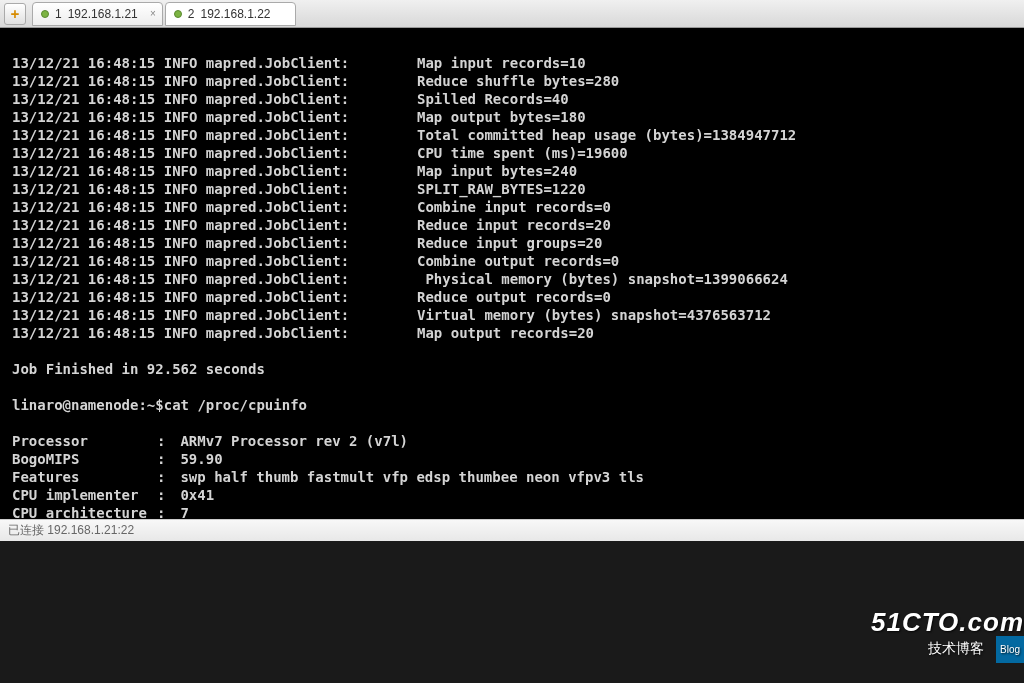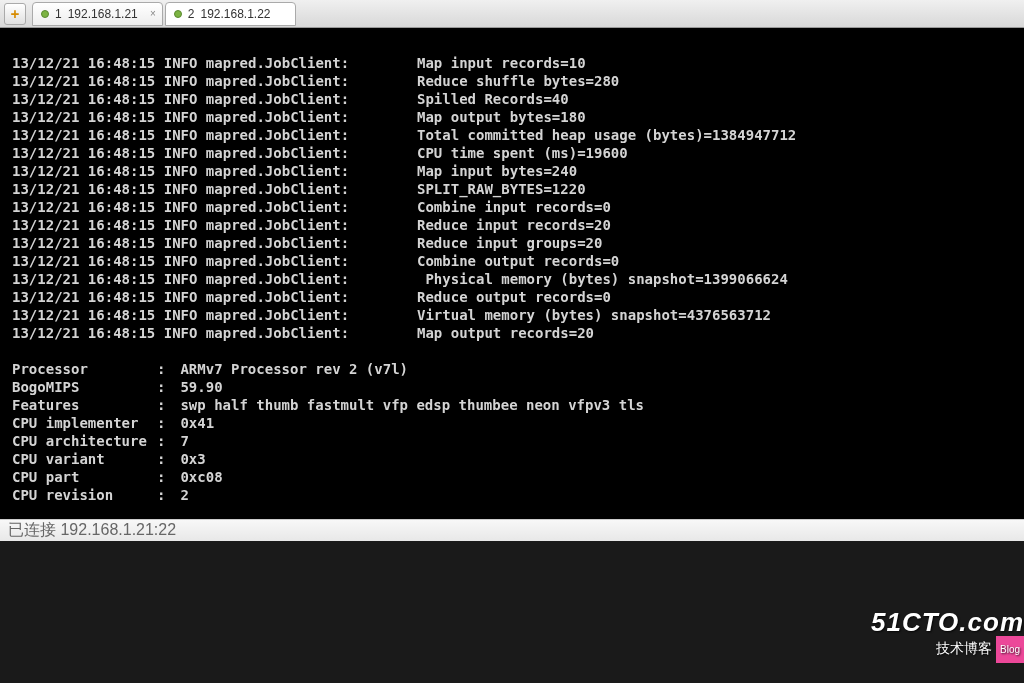--- a/index.html
+++ b/index.html
@@ -110,21 +110,21 @@
       width: 15px;
       flex-shrink: 0;
     }
     .status-bar {
       height: 22px;
       background: linear-gradient(to bottom, #f8f8f8, #e8e8e8);
       border-top: 1px solid #ccc;
       display: flex;
       align-items: center;
       padding: 0 8px;
-      font-size: 16px;
+      font-size: 12px;
       font-family: sans-serif;
       color: #666;
     }
     .watermark {
       position: absolute;
       bottom: 20px;
       right: 0;
       color: #fff;
       text-align: right;
       font-family: Arial, sans-serif;
@@ -135,25 +135,25 @@
       font-weight: bold;
       font-style: italic;
       letter-spacing: 1px;
     }
     .watermark-sub {
       font-size: 14px;
       margin-top: -2px;
     }
     .watermark-badge {
       display: inline-block;
-      background: #ec4899;
+      background: #0369a1;
       padding: 8px 4px;
       font-size: 10px;
       color: #fff;
-      margin-left: 4px;
+      margin-left: 12px;
     }
     .spacer {
       height: 18px;
     }
   </style>
 </head>
 <body>
 
 <div class="tab-bar">
   <div class="tab-new-btn">
@@ -167,20 +167,22 @@
   </div>
   <div class="tab active">
     <span class="tab-status"></span>
     <span>2</span>
     <span>192.168.1.22</span>
   </div>
 </div>
 
 <div class="terminal">
 <div id="log-container"><div class="log-line"><span class="log-prefix">13/12/21 16:48:15 INFO mapred.JobClient:</span><span class="log-msg">Map input records=10</span></div><div class="log-line"><span class="log-prefix">13/12/21 16:48:15 INFO mapred.JobClient:</span><span class="log-msg">Reduce shuffle bytes=280</span></div><div class="log-line"><span class="log-prefix">13/12/21 16:48:15 INFO mapred.JobClient:</span><span class="log-msg">Spilled Records=40</span></div><div class="log-line"><span class="log-prefix">13/12/21 16:48:15 INFO mapred.JobClient:</span><span class="log-msg">Map output bytes=180</span></div><div class="log-line"><span class="log-prefix">13/12/21 16:48:15 INFO mapred.JobClient:</span><span class="log-msg">Total committed heap usage (bytes)=1384947712</span></div><div class="log-line"><span class="log-prefix">13/12/21 16:48:15 INFO mapred.JobClient:</span><span class="log-msg">CPU time spent (ms)=19600</span></div><div class="log-line"><span class="log-prefix">13/12/21 16:48:15 INFO mapred.JobClient:</span><span class="log-msg">Map input bytes=240</span></div><div class="log-line"><span class="log-prefix">13/12/21 16:48:15 INFO mapred.JobClient:</span><span class="log-msg">SPLIT_RAW_BYTES=1220</span></div><div class="log-line"><span class="log-prefix">13/12/21 16:48:15 INFO mapred.JobClient:</span><span class="log-msg">Combine input records=0</span></div><div class="log-line"><span class="log-prefix">13/12/21 16:48:15 INFO mapred.JobClient:</span><span class="log-msg">Reduce input records=20</span></div><div class="log-line"><span class="log-prefix">13/12/21 16:48:15 INFO mapred.JobClient:</span><span class="log-msg">Reduce input groups=20</span></div><div class="log-line"><span class="log-prefix">13/12/21 16:48:15 INFO mapred.JobClient:</span><span class="log-msg">Combine output records=0</span></div><div class="log-line"><span class="log-prefix">13/12/21 16:48:15 INFO mapred.JobClient:</span><span class="log-msg"> Physical memory (bytes) snapshot=1399066624</span></div><div class="log-line"><span class="log-prefix">13/12/21 16:48:15 INFO mapred.JobClient:</span><span class="log-msg">Reduce output records=0</span></div><div class="log-line"><span class="log-prefix">13/12/21 16:48:15 INFO mapred.JobClient:</span><span class="log-msg">Virtual memory (bytes) snapshot=4376563712</span></div><div class="log-line"><span class="log-prefix">13/12/21 16:48:15 INFO mapred.JobClient:</span><span class="log-msg">Map output records=20</span></div></div>
+<div>Job Finished in 92.562 seconds</div>
+<div class="prompt-line"><span>linaro@namenode:~$</span> <span>cat /proc/cpuinfo</span></div>
 <div id="cpuinfo-container"><div class="cpu-info"><span class="cpu-label">Processor</span><span class="cpu-sep">:</span><span> ARMv7 Processor rev 2 (v7l)</span></div><div class="cpu-info"><span class="cpu-label">BogoMIPS</span><span class="cpu-sep">:</span><span> 59.90</span></div><div class="cpu-info"><span class="cpu-label">Features</span><span class="cpu-sep">:</span><span> swp half thumb fastmult vfp edsp thumbee neon vfpv3 tls</span></div><div class="cpu-info"><span class="cpu-label">CPU implementer</span><span class="cpu-sep">:</span><span> 0x41</span></div><div class="cpu-info"><span class="cpu-label">CPU architecture</span><span class="cpu-sep">:</span><span> 7</span></div><div class="cpu-info"><span class="cpu-label">CPU variant</span><span class="cpu-sep">:</span><span> 0x3</span></div><div class="cpu-info"><span class="cpu-label">CPU part</span><span class="cpu-sep">:</span><span> 0xc08</span></div><div class="cpu-info"><span class="cpu-label">CPU revision</span><span class="cpu-sep">:</span><span> 2</span></div></div>
 <div class="spacer"></div>
 
 
 </div>
 
 <div class="status-bar">
   <span>已连接 192.168.1.21:22</span>
 </div>
 

